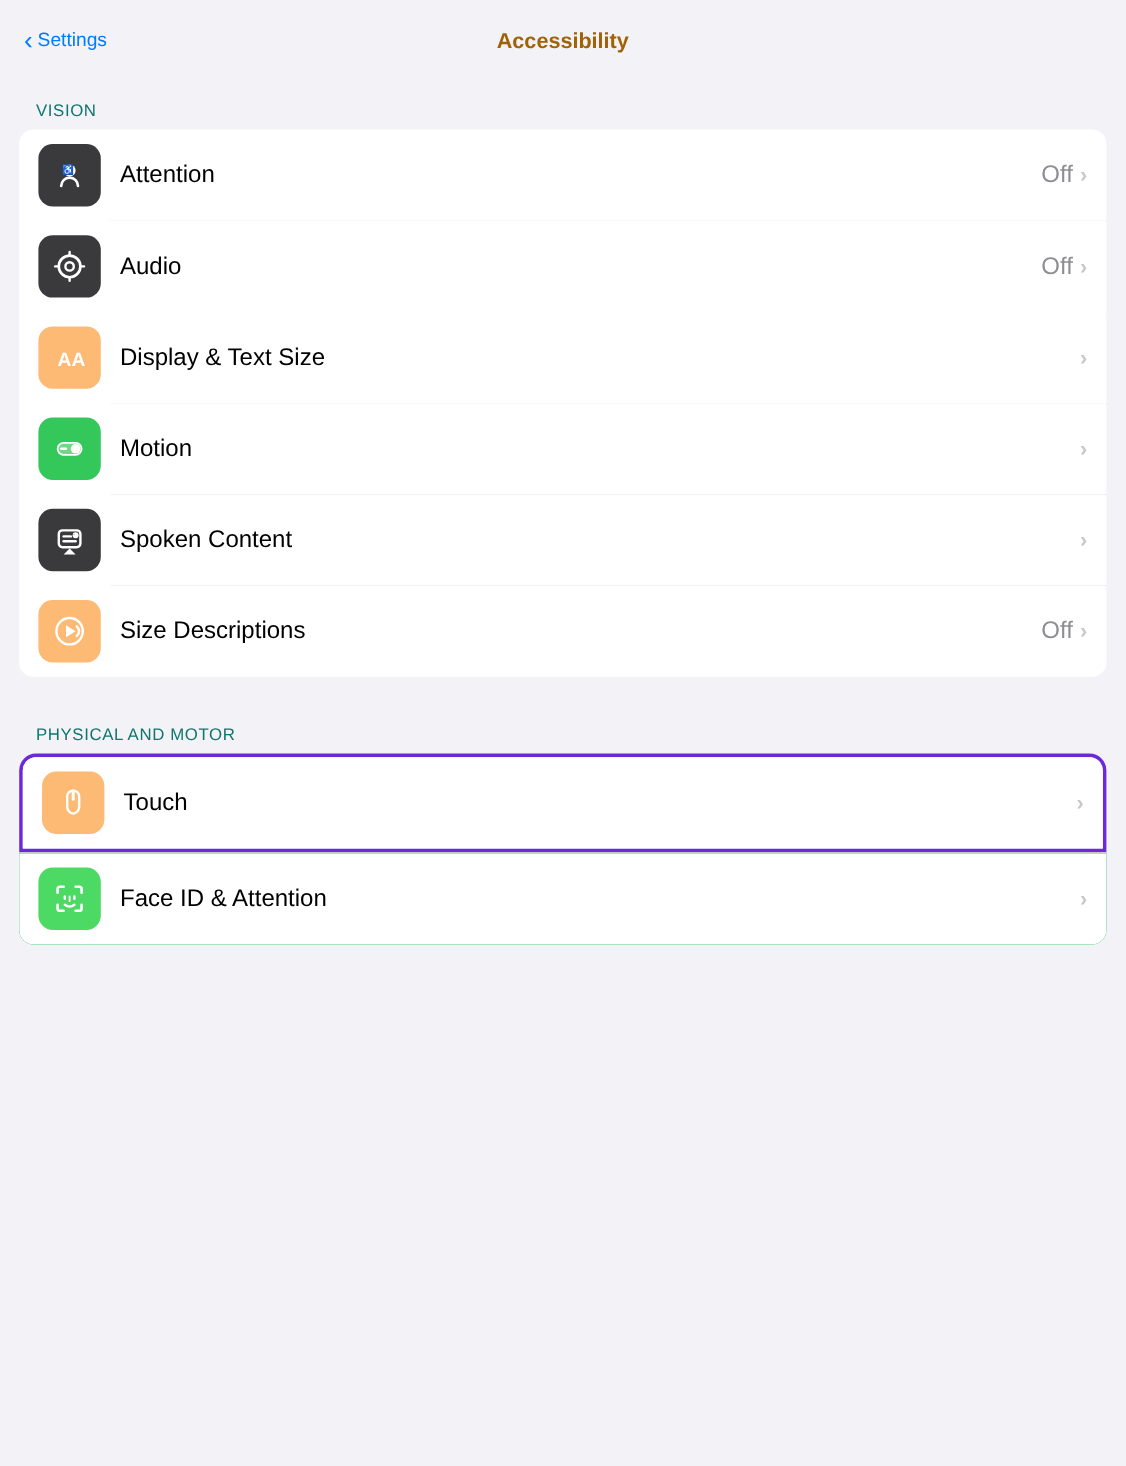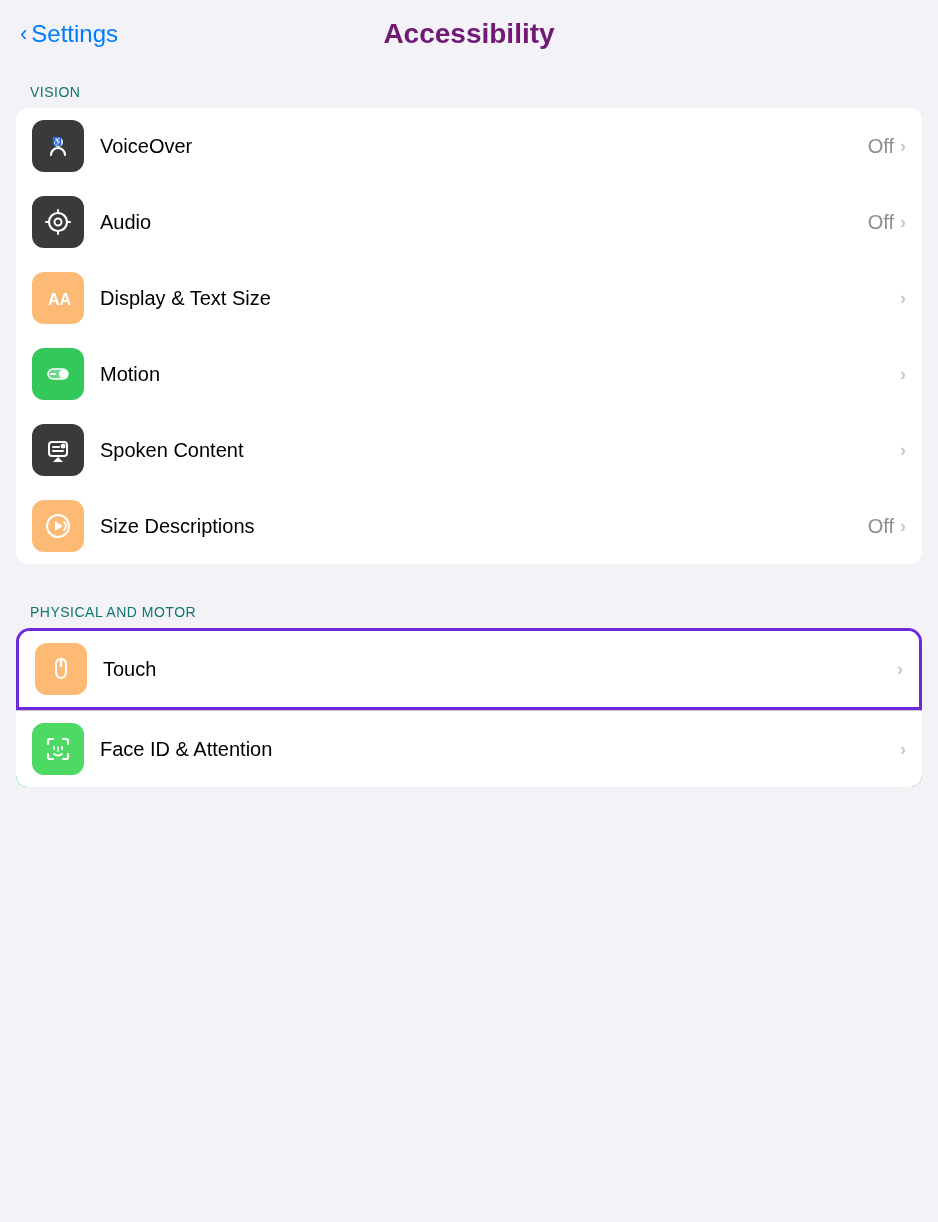--- a/index.html
+++ b/index.html
@@ -40,28 +40,28 @@
       text-decoration: none;
     }
 
     .back-chevron {
       font-size: 22px;
       font-weight: 300;
       line-height: 1;
     }
 
     .back-label {
-      font-size: 24px;
+      font-size: 16px;
       font-weight: 400;
     }
 
     .header-title {
-      font-size: 28px;
+      font-size: 18px;
       font-weight: 700;
-      color: #701a75;
+      color: #a16207;
     }
 
     
     .section-label {
       font-size: 14px;
       font-weight: 400;
       color: #0f766e;
       text-transform: uppercase;
       letter-spacing: 0.5px;
       padding: 20px 30px 8px;
@@ -172,21 +172,21 @@
   <div class="settings-row">
     <div class="row-icon icon-dark-gray">
       <svg viewBox="0 0 30 30" fill="none" xmlns="http://www.w3.org/2000/svg">
         <circle cx="15" cy="11" r="5" fill="white"></circle>
         <path d="M8 24c0-3.866 3.134-7 7-7s7 3.134 7 7" stroke="white" stroke-width="2.2" fill="none" stroke-linecap="round"></path>
         <circle cx="15" cy="11" r="2.5" fill="#3a3a3c"></circle>
         <text x="14" y="13" font-size="8" fill="white" text-anchor="middle" font-family="sans-serif">♿</text>
       </svg>
     </div>
     <div class="row-content">
-      <span class="row-label">VoiceOver</span>
+      <span class="row-label">Attention</span>
       <div class="row-right">
         <span class="row-value">Off</span>
         <span class="row-chevron">›</span>
       </div>
     </div>
   </div>
 
   <div class="settings-row">
     <div class="row-icon icon-dark-gray">
       <svg viewBox="0 0 30 30" fill="none" xmlns="http://www.w3.org/2000/svg">

